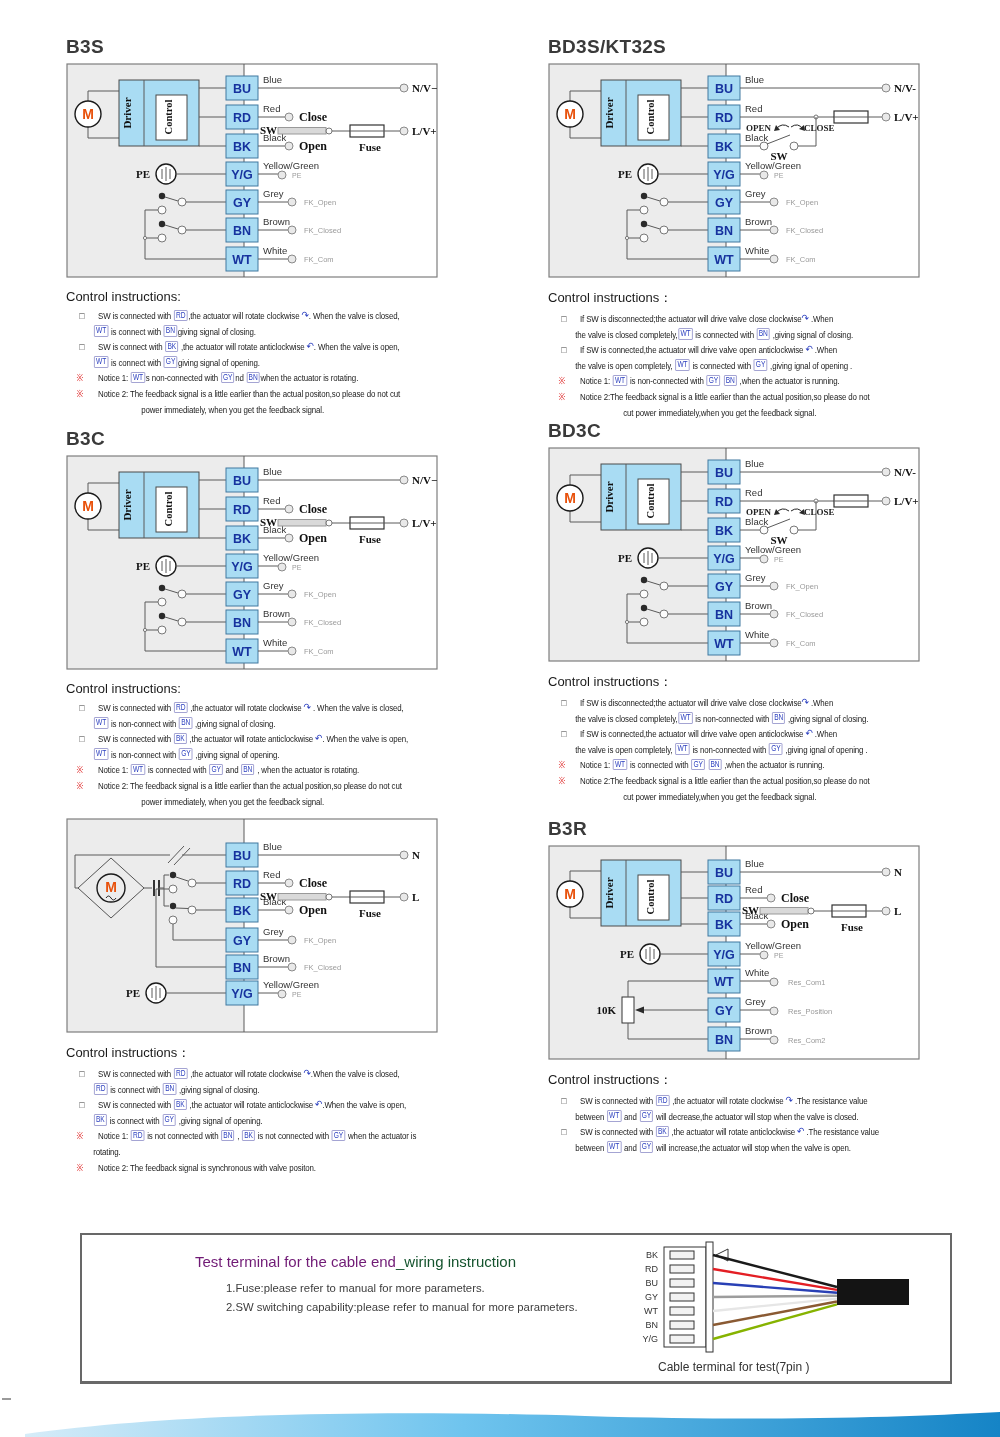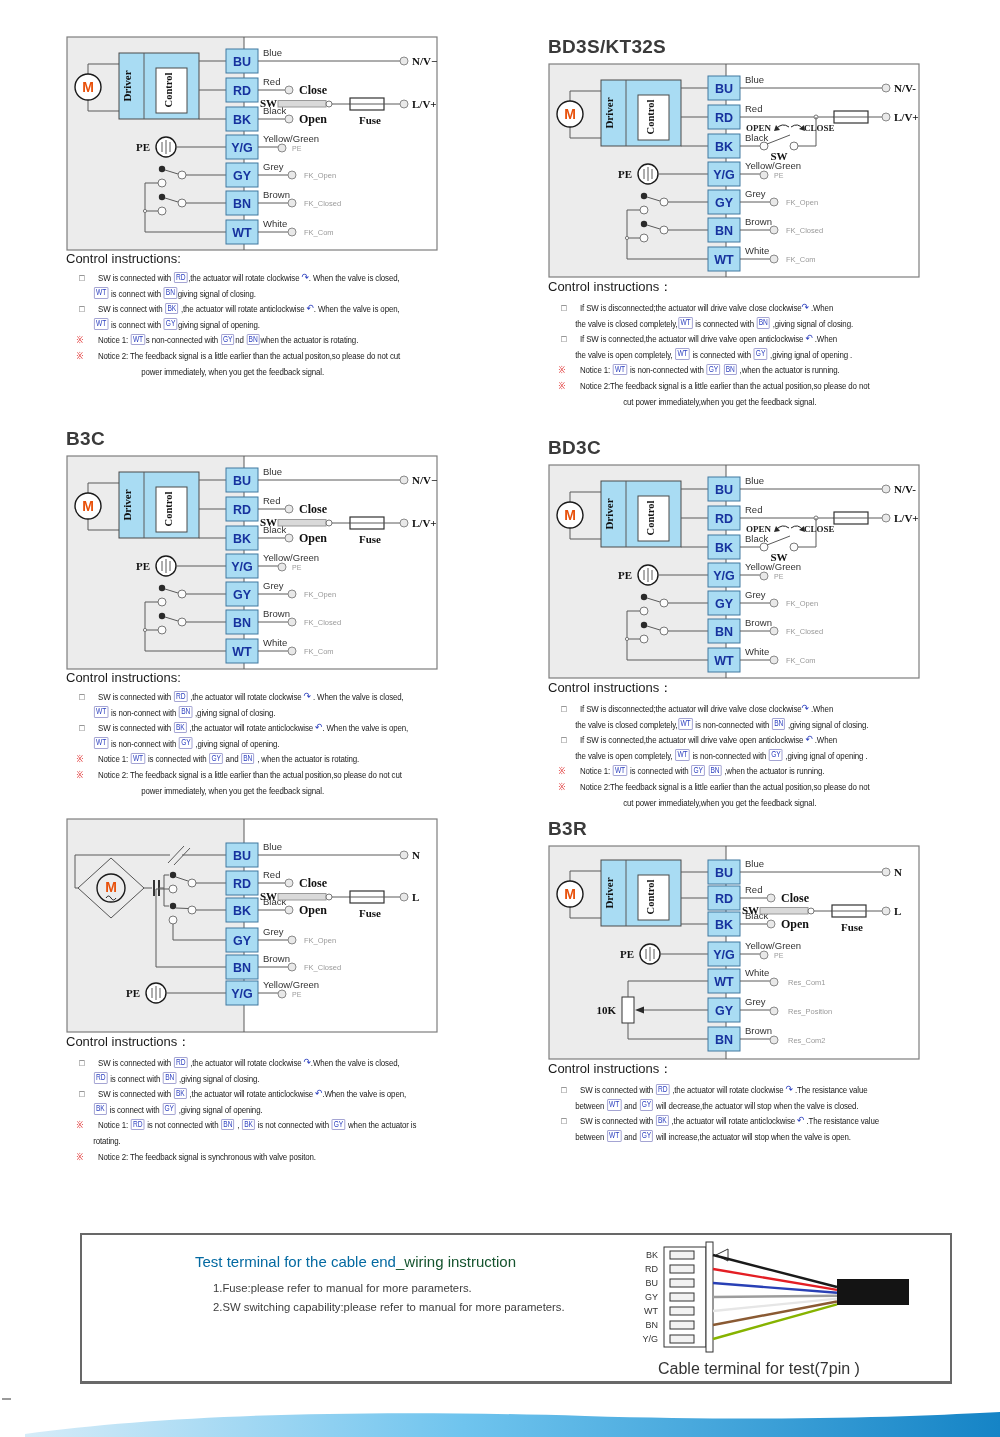--- a/index.html
+++ b/index.html
@@ -1,21 +1,21 @@
 <!DOCTYPE html>
 <html><head>
 <meta charset="utf-8">
 <style>
   html,body{margin:0;padding:0}
   body{width:1000px;height:1437px;position:relative;background:#fff;font-family:"Liberation Sans",sans-serif;overflow:hidden}
   .panel{position:absolute;width:374px}
   .ptitle{font-size:19px;font-weight:bold;color:#3a3a3a;margin:0 0 5px 0;letter-spacing:.3px}
   .diagram{width:372px;height:215px}
   .diagram svg{display:block}
-  .ins{}
+  .ins{margin-top:11px}
   .ins h3{font-size:13px;font-weight:normal;color:#1a1a1a;margin:0 0 4px 0}
   .ins-lines{font-size:9.9px;letter-spacing:-.15px;line-height:15.6px;color:#1a1a1a;
              transform:scaleX(.8);transform-origin:0 0;width:125%}
   .line{position:relative;padding-left:40px}
   .line.cont{padding-left:34px}
   .line.cont2{padding-left:94px}
   .lead{position:absolute;left:17px;top:0;font-size:10px;color:#333}
   .line.notice .lead{left:13px;color:#e03030}
   .badge{display:inline-block;border:1px solid #9a9ace;color:#2b3fbf;background:#fff;
          font-size:8.3px;line-height:9.5px;padding:0 1.5px;margin:0 1px;vertical-align:1.5px;border-radius:1px}
@@ -49,35 +49,36 @@
   .m{font:bold 14px "Liberation Sans",sans-serif;fill:#e8500a}
   .vt{font:bold 11px "Liberation Serif",serif;fill:#111}
   .vt2{font:bold 10.5px "Liberation Serif",serif;fill:#111}
   .pin{font:9px "Liberation Sans",sans-serif;fill:#333}
   .cbody{fill:#fff;stroke:#333}
   .pinrect{fill:#f2f2f2;stroke:#333}
   .cable{fill:#141414;stroke:none}
   
   .footer{position:absolute;left:80px;top:1233px;width:868px;height:146px;border:2px solid #686868;border-bottom-width:3px;background:#fff}
   .f-title{position:absolute;left:113px;top:18px;font-size:15px}
-  .f-title .blue-t{color:#0369a1}
+  .f-title .blue-t{color:#701a75}
   .f-title .black-t{color:#14532d}
-  .f-items{position:absolute;left:131px;top:44px;font-size:11.3px;color:#3d3d3d;line-height:19.3px}
+  .f-items{position:absolute;left:144px;top:44px;font-size:11.3px;color:#3d3d3d;line-height:19.3px}
   .f-conn{position:absolute;left:550px;top:4px;width:310px;height:100px}
   .f-note{position:absolute;left:558px;top:90px;font-size:11px;color:#333;line-height:16.5px}
-  .f-caption{position:absolute;left:576px;top:125px;font-size:16px;color:#333}
+  .f-caption{position:absolute;left:576px;top:125px;font-size:12px;color:#333}
   .swoosh{position:absolute;left:25px;bottom:0;width:975px;height:30px}
   .dash{position:absolute;left:2px;top:1398px;width:9px;height:2px;background:#9a9a9a}
 </style>
 </head>
 <body>
 
 <div>
 
   <section class="panel" style="left:66px;top:36px">
+    <h2 class="ptitle">B3S</h2>
     <div class="diagram">
         <svg viewBox="0 0 372 215" width="372" height="215">
           <rect x="1" y="1" width="177" height="213" class="grey"></rect>
           <rect x="1" y="1" width="370" height="213" class="bx"></rect>
           <line x1="178" y1="1" x2="178" y2="214" class="w"></line>
           <line x1="22" y1="28" x2="22" y2="38" class="w"></line>
           <line x1="22" y1="64" x2="22" y2="75" class="w"></line>
           <line x1="22" y1="28" x2="53" y2="28" class="w"></line>
           <line x1="22" y1="75" x2="53" y2="75" class="w"></line>
           <circle cx="22" cy="51" r="13" class="mc"></circle>
@@ -396,21 +397,21 @@
           <div class="line cont"><span class="badge">WT</span> is non-connect with <span class="badge">BN</span> ,giving signal of closing.</div>
           <div class="line check"><span class="lead">□</span>SW is connected with <span class="badge">BK</span> ,the actuator will rotate anticlockwise <span class="rot">↶</span>. When the valve is open,</div>
           <div class="line cont"><span class="badge">WT</span> is non-connect with <span class="badge">GY</span> ,giving signal of opening.</div>
           <div class="line notice"><span class="lead">※</span>Notice 1: <span class="badge">WT</span> is connected with <span class="badge">GY</span> and <span class="badge">BN</span> , when the actuator is rotating.</div>
           <div class="line notice"><span class="lead">※</span>Notice 2: The feedback signal is a little earlier than the actual position,so please do not cut</div>
           <div class="line cont2">power immediately, when you get the feedback signal.</div>
         </div>
     </div>
   </section>
 
-  <section class="panel" style="left:548px;top:437px">
+  <section class="panel" style="left:548px;top:420px">
     <h2 class="ptitle">BD3C</h2>
     <div class="diagram">
         <svg viewBox="0 0 372 215" width="372" height="215">
           <rect x="1" y="1" width="177" height="213" class="grey"></rect>
           <rect x="1" y="1" width="370" height="213" class="bx"></rect>
           <line x1="178" y1="1" x2="178" y2="214" class="w"></line>
           <line x1="22" y1="28" x2="22" y2="38" class="w"></line>
           <line x1="22" y1="64" x2="22" y2="75" class="w"></line>
           <line x1="22" y1="28" x2="53" y2="28" class="w"></line>
           <line x1="22" y1="75" x2="53" y2="75" class="w"></line>

